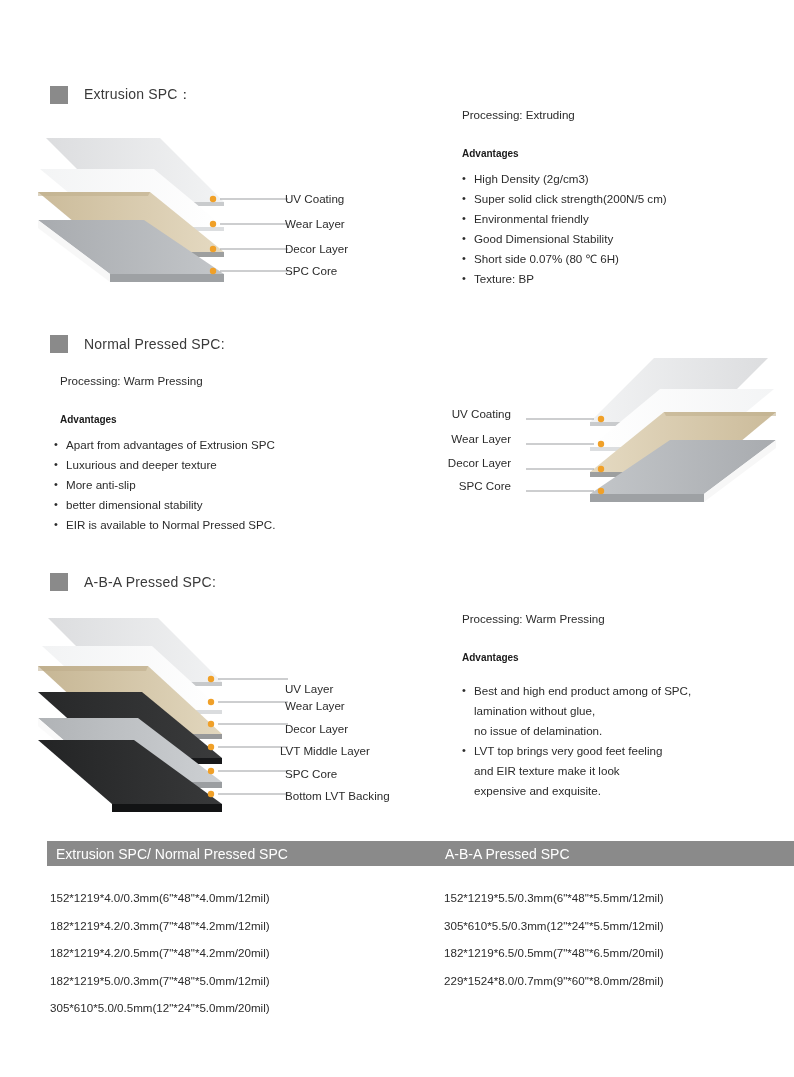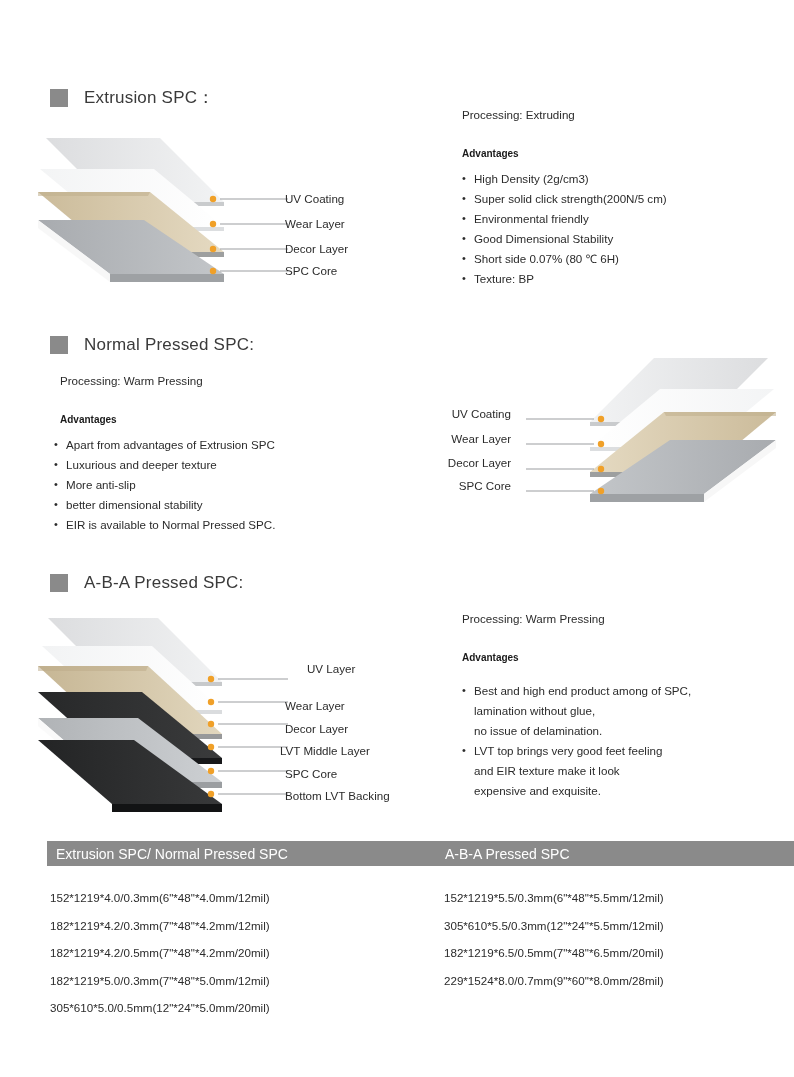--- a/index.html
+++ b/index.html
@@ -16,21 +16,21 @@
 
   .page { position: absolute; inset: 0; }
 
   
   .sec-head { position: absolute; display: flex; align-items: center; }
   .sq {
     width: 18px; height: 18px; background: #8a8a8a; flex: 0 0 auto;
   }
   .sec-head .title {
     margin-left: 16px;
-    font-size: 17px;
+    font-size: 14px;
     color: #3a3a3a;
     letter-spacing: .2px;
     white-space: nowrap;
   }
 
   
   .txtblock { position: absolute; }
   .proc { font-size: 11.6px; color: #2b2b2b; white-space: nowrap; }
   .adv {
     font-size: 10px; font-weight: bold; color: #1a1a1a;
@@ -325,21 +325,21 @@
         <circle cx="173" cy="65" r="3.2" fill="#f0a028"></circle>
         <circle cx="173" cy="88" r="3.2" fill="#f0a028"></circle>
         <circle cx="173" cy="110" r="3.2" fill="#f0a028"></circle>
         <circle cx="173" cy="133" r="3.2" fill="#f0a028"></circle>
         <circle cx="173" cy="157" r="3.2" fill="#f0a028"></circle>
         <circle cx="173" cy="180" r="3.2" fill="#f0a028"></circle>
       </g>
     </svg>
   </div>
 
-  <div class="lbl" style="left:285px; top:663px;margin-left:22px;">UV Layer</div>
+  <div class="lbl" style="left:285px; top:683px;">UV Layer</div>
   <div class="lbl" style="left:285px; top:700px;">Wear Layer</div>
   <div class="lbl" style="left:285px; top:723px;">Decor Layer</div>
   <div class="lbl" style="left:280px; top:745px;">LVT Middle Layer</div>
   <div class="lbl" style="left:285px; top:768px;">SPC Core</div>
   <div class="lbl" style="left:285px; top:790px;">Bottom LVT Backing</div>
 
   <div class="txtblock" style="left:462px; top:612px;">
     <div class="proc">Processing: Warm Pressing</div>
     <div class="adv" style="margin-bottom:18px;">Advantages</div>
     <ul class="bullets">

